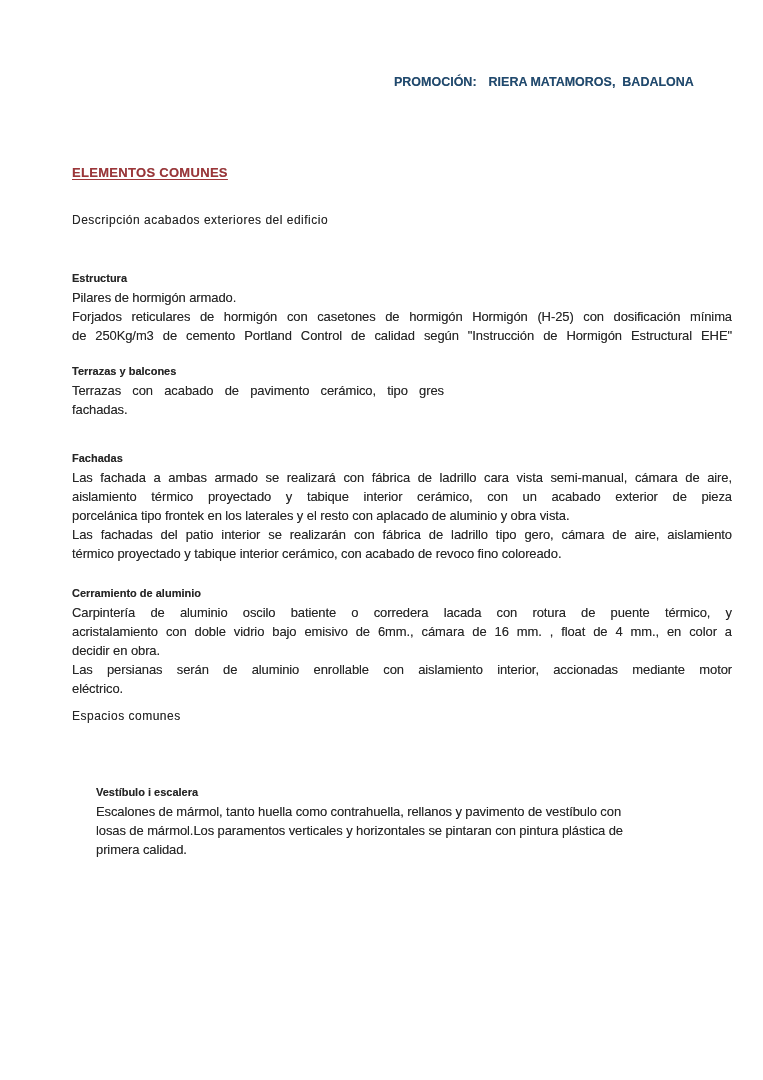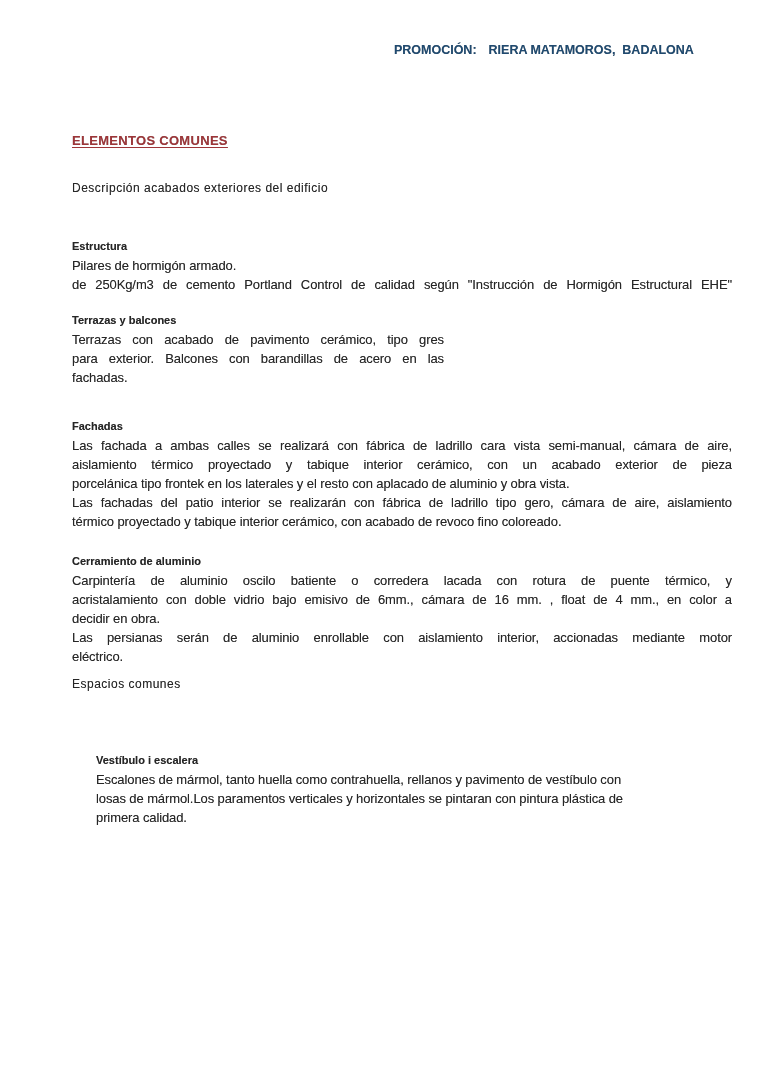--- a/index.html
+++ b/index.html
@@ -4,21 +4,21 @@
 <style>
   :root{
     --blue:#1f4a70;
     --red:#9e3538;
     --ink:#262626;
   }
   *{box-sizing:border-box;}
   html,body{margin:0;padding:0;background:#ffffff;}
   .page{
     width:763px;height:1080px;background:#ffffff;position:relative;overflow:hidden;
-    padding:22px 31px 0 72px;
+    padding:54px 31px 0 72px;
     font-family:"Liberation Sans",sans-serif;
     color:var(--ink);
     text-shadow:0 0 0.35px rgba(40,40,40,0.45);
   }
   .hdr{
     padding-left:308px;line-height:19px;font-size:12.5px;font-weight:bold;
     color:var(--blue);white-space:pre;
   }
   .hdr .hdr-label{margin-right:12px;}
   .title{
@@ -53,35 +53,35 @@
   </div>
   <div class="title">ELEMENTOS COMUNES</div>
   <div id="sections">
       <div class="subtitle">Descripción acabados exteriores del edificio</div>
       <div class="section">
         <div class="sh">Estructura</div>
         <div class="para">
           <div class="ln">Pilares de hormigón armado.</div>
         </div>
         <div class="para">
+          <div class="ln jl">Forjados reticulares de hormigón con casetones de hormigón Hormigón (H-25) con dosificación mínima</div>
           <div class="ln jl">de 250Kg/m3 de cemento Portland Control de calidad según "Instrucción de Hormigón Estructural EHE"</div>
         </div>
       </div>
       <div class="section">
         <div class="sh">Terrazas y balcones</div>
         <div class="para narrow">
           <div class="ln jl">Terrazas con acabado de pavimento cerámico, tipo gres</div>
-          <div class="ln jl">para exterior. Balcones con barandillas de acero en las</div>
           <div class="ln">fachadas.</div>
         </div>
       </div>
       <div class="section">
         <div class="sh">Fachadas</div>
         <div class="para">
-          <div class="ln jl">Las fachada a ambas calles se realizará con fábrica de ladrillo cara vista semi-manual, cámara de aire,</div>
+          <div class="ln jl">Las fachada a ambas armado se realizará con fábrica de ladrillo cara vista semi-manual, cámara de aire,</div>
           <div class="ln jl">aislamiento térmico proyectado y tabique interior cerámico, con un acabado exterior de pieza</div>
           <div class="ln">porcelánica tipo frontek en los laterales y el resto con aplacado de aluminio y obra vista.</div>
         </div>
         <div class="para">
           <div class="ln jl">Las fachadas del patio interior se realizarán con fábrica de ladrillo tipo gero, cámara de aire, aislamiento</div>
           <div class="ln">térmico proyectado y tabique interior cerámico, con acabado de revoco fino coloreado.</div>
         </div>
       </div>
       <div class="section">
         <div class="sh">Cerramiento de aluminio</div>

